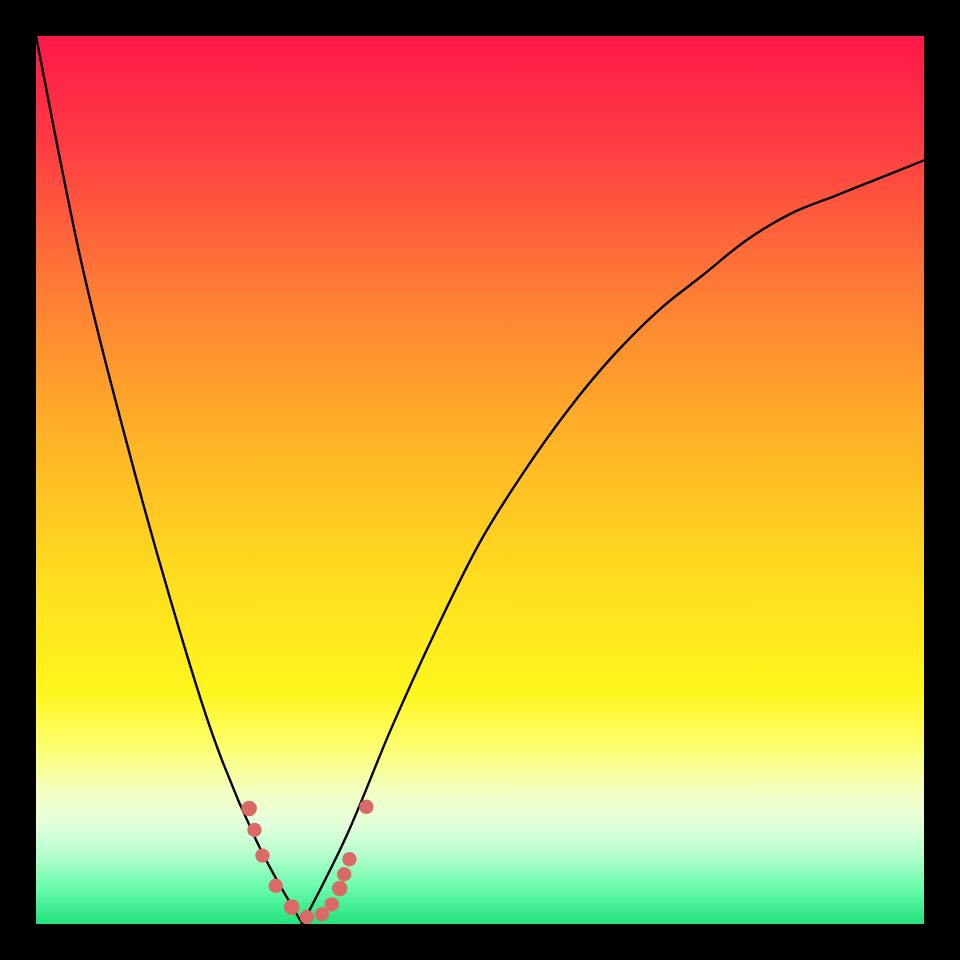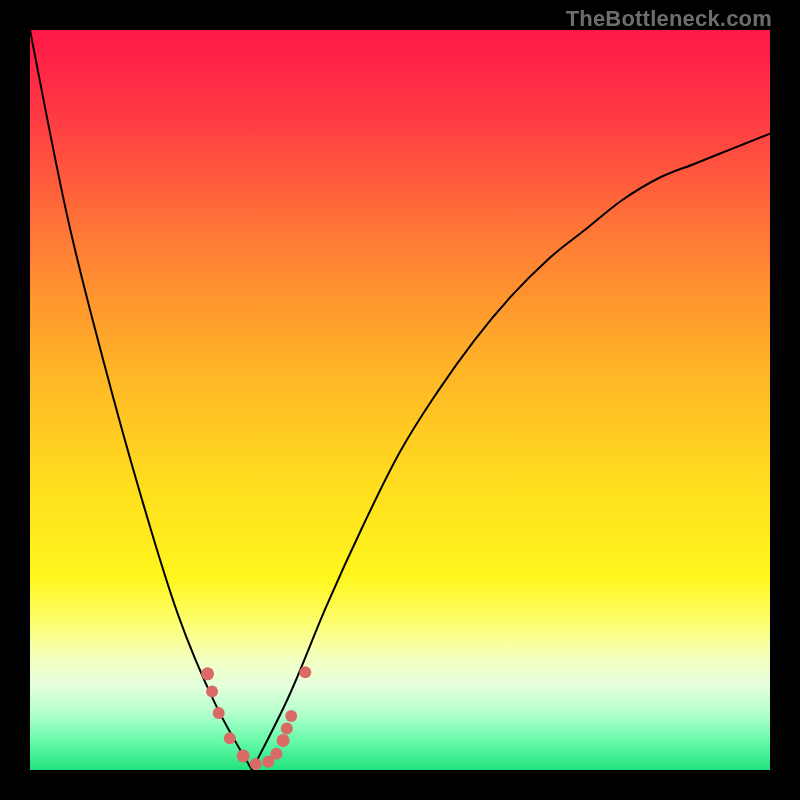--- a/index.html
+++ b/index.html
@@ -95,14 +95,13 @@
           <circle cx="238.28" cy="731.86" r="6.0" class="dot"></circle>
           <circle cx="246.42" cy="723.72" r="6.0" class="dot"></circle>
           <circle cx="253.08" cy="710.40" r="6.5" class="dot"></circle>
           <circle cx="256.78" cy="698.56" r="6.0" class="dot"></circle>
           <circle cx="261.22" cy="685.98" r="6.0" class="dot"></circle>
           <circle cx="275.28" cy="642.32" r="6.0" class="dot"></circle>
         </g>
     </svg>
   </div>
 
-  <div class="watermark">TheBottleneck.com</div>
 </div>
 
 </body></html>

